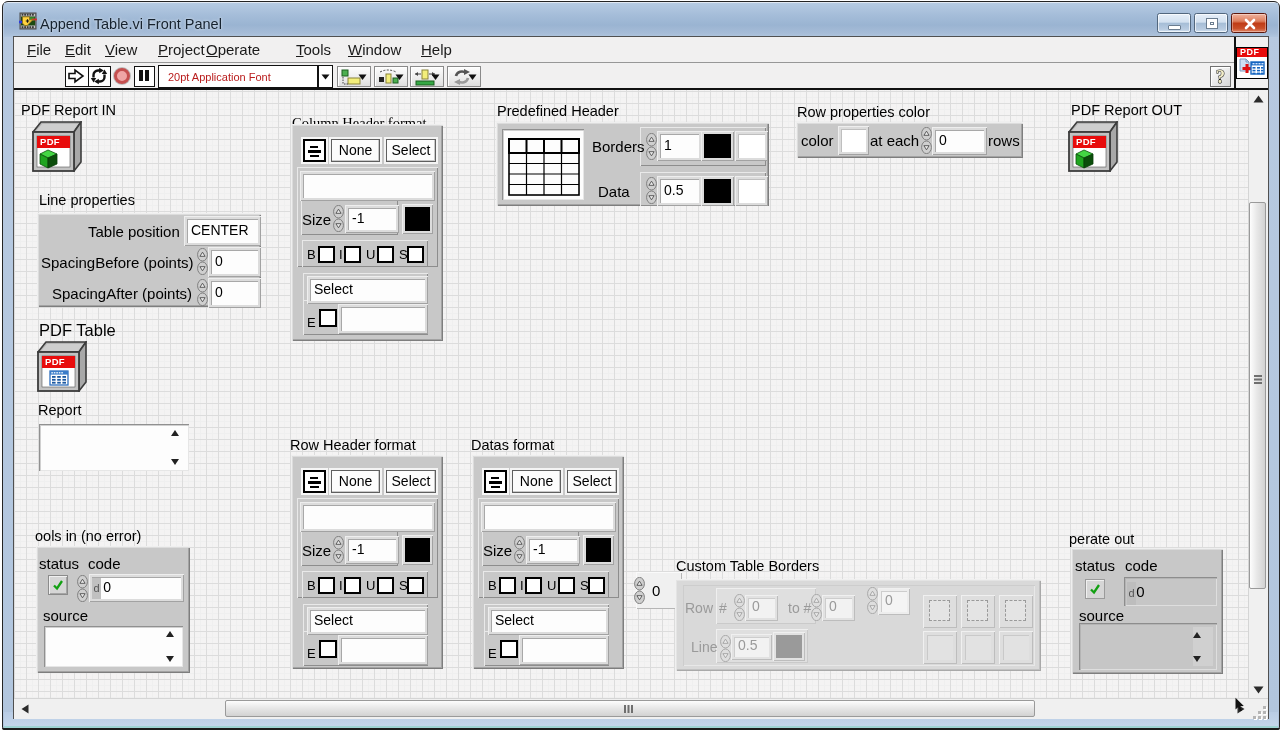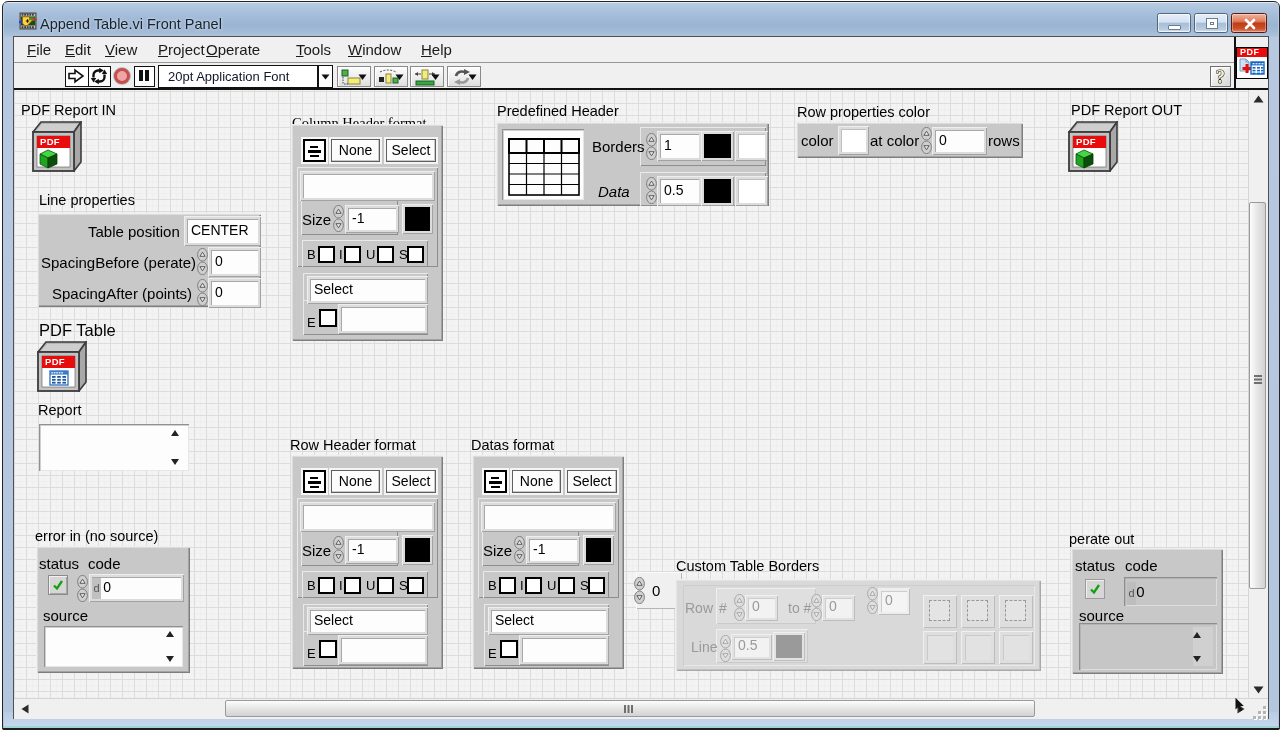--- a/index.html
+++ b/index.html
@@ -90,21 +90,21 @@
       <path d="M18.2 7 h-5.4 l2.7 -4.4 Z" fill="#111"></path>
     </svg></div>
 <div class="ab" style="left:112px;top:66px;width:20px;height:21px;">
     <div class="ab" style="left:2px;top:2px;width:16px;height:16px;border-radius:50%;background:#efa5a5;border:3px solid #c44f4f;box-shadow:0 0 0 1px #bdbdbd"></div>
   </div>
 <div class="ab" style="left:134px;top:66px;width:21px;height:21px;background:#fff;border:1.5px solid #111">
     <div class="ab" style="left:4px;top:3px;width:4px;height:11px;background:#111"></div>
     <div class="ab" style="left:10px;top:3px;width:4px;height:11px;background:#111"></div>
   </div>
 <div class="ab" style="left:158px;top:65px;width:175px;height:23px;background:#fff;border:1.5px solid #111"></div>
-<div class="lb15" style="left:168px;top:69px;font-size:13px;color:#0f172a">20pt Application Font</div>
+<div class="lb15" style="left:168px;top:69px;font-size:11px;color:#b91c1c">20pt Application Font</div>
 <div class="ab" style="left:317px;top:65px;width:1.5px;height:23px;background:#111"></div>
 <svg class="ab" style="left:320px;top:73px" width="11" height="8" viewBox="0 0 11 8">
     <path d="M1.5 1.5 h8 l-4 5 Z" fill="#111"></path>
   </svg>
 <div class="tbbtn" style="left:337px;top:66px;width:34px;height:21px;">
     <svg class="ab" style="left:3px;top:2px" width="22" height="17" viewBox="0 0 22 17">
       <rect x="1" y="1" width="6" height="6" fill="#4caf50" stroke="#1d5e20"></rect>
       <rect x="7" y="9" width="12" height="6" fill="#f3ee7a" stroke="#8a843a"></rect>
       <path d="M2 8 v7 M3 15 h4" stroke="#444" stroke-width="1" stroke-dasharray="1.5 1"></path>
     </svg>
@@ -189,21 +189,21 @@
     <polygon points="8,33 16,29 25,33 16,37" fill="#44d644" stroke="#0b520b" stroke-width="0.8"></polygon>
     <polygon points="8,33 16,37 16,47 8,43" fill="#1fa51f" stroke="#0b520b" stroke-width="0.8"></polygon>
     <polygon points="16,37 25,33 25,43 16,47" fill="#0b4d0b" stroke="#083d08" stroke-width="0.8"></polygon>
   </svg>
 <div class="lb" style="left:39px;top:193px;">Line properties</div>
 <div class="pn" style="left:37px;top:213px;width:224px;height:94px;"></div>
 <div class="lb15" style="left:88px;top:224px;">Table position</div>
 <div class="fw" style="left:184px;top:216px;width:77px;height:30px;">
     <div class="fi" style="line-height:23px;font-size:14px">CENTER</div>
   </div>
-<div class="lb15" style="left:41px;top:255px;">SpacingBefore (perate)</div>
+<div class="lb15" style="left:41px;top:255px;">SpacingBefore (points)</div>
 <svg class="ab" style="left:196px;top:248px" width="13" height="27" viewBox="0 0 13 27">
     <ellipse cx="6.5" cy="6.7" rx="4.9" ry="6.3" fill="#cfcfcf" stroke="#7f7f7f"></ellipse>
     <ellipse cx="6.5" cy="20.3" rx="4.9" ry="6.3" fill="#cfcfcf" stroke="#7f7f7f"></ellipse>
     <path d="M6.5 4.2 L3.9 8.3 L9.1 8.3 Z" fill="#ededed" stroke="#4f4f4f" stroke-width="0.9"></path>
     <path d="M6.5 22.8 L3.9 18.7 L9.1 18.7 Z" fill="#ededed" stroke="#4f4f4f" stroke-width="0.9"></path>
   </svg>
 <div class="fw" style="left:208px;top:247px;width:53px;height:30px;">
     <div class="fi" style="line-height:23px;font-size:14px">0</div>
   </div>
 <div class="lb15" style="left:52px;top:286px;">SpacingAfter (points)</div>
@@ -248,21 +248,21 @@
   </svg>
 <div class="lb" style="left:38px;top:403px;">Report</div>
 <div class="sunk" style="left:39px;top:424px;width:150px;height:47px;background:#fdfdfd">
     <svg class="ab" style="left:131px;top:5px" width="10" height="8" viewBox="0 0 10 8">
       <path d="M5 1 L9 7 H1 Z" fill="#222"></path>
     </svg>
     <svg class="ab" style="left:131px;top:34px" width="10" height="8" viewBox="0 0 10 8">
       <path d="M5 7 L9 1 H1 Z" fill="#222"></path>
     </svg>
   </div>
-<div class="lb" style="left:35px;top:529px;">error in (no source)</div>
+<div class="lb" style="left:35px;top:529px;">ools in (no error)</div>
 <div class="pn" style="left:36px;top:546px;width:154px;height:127px;"></div>
 <div class="lb15" style="left:39px;top:556px;">status</div>
 <div class="lb15" style="left:88px;top:556px;">code</div>
 <div class="ab" style="left:48px;top:575px;width:20px;height:20px;background:#d6d6d6;border:1px solid #8b8b8b;box-shadow:inset 1px 1px 0 #f0f0f0,inset -1px -1px 0 #a5a5a5"><svg width="18" height="18" viewBox="0 0 18 18">
       <path d="M5 9.5 L8 12.5 L13 5" fill="none" stroke="#12a012" stroke-width="2.3"></path>
     </svg></div>
 <svg class="ab" style="left:76px;top:575px" width="13" height="27" viewBox="0 0 13 27">
     <ellipse cx="6.5" cy="6.7" rx="4.9" ry="6.3" fill="#cfcfcf" stroke="#7f7f7f"></ellipse>
     <ellipse cx="6.5" cy="20.3" rx="4.9" ry="6.3" fill="#cfcfcf" stroke="#7f7f7f"></ellipse>
     <path d="M6.5 4.2 L3.9 8.3 L9.1 8.3 Z" fill="#ededed" stroke="#4f4f4f" stroke-width="0.9"></path>
@@ -439,21 +439,21 @@
   </svg>
 <div class="fw" style="left:657px;top:131px;width:45px;height:30px;">
     <div class="fi" style="line-height:23px;font-size:14px">1</div>
   </div>
 <div class="fw" style="left:701px;top:131px;width:33px;height:30px;">
     <div class="ab" style="left:3px;top:3px;right:3px;bottom:3px;background:#000;box-shadow:inset 1px 1px 0 rgba(0,0,0,.25)"></div>
   </div>
 <div class="fw" style="left:735px;top:131px;width:33px;height:30px;">
     <div class="ab" style="left:3px;top:3px;right:3px;bottom:3px;background:#fff;box-shadow:inset 1px 1px 0 rgba(0,0,0,.25)"></div>
   </div>
-<div class="lb15" style="left:598px;top:184px;font-style:italic;">Data</div>
+<div class="lb15" style="left:598px;top:184px;">Data</div>
 <svg class="ab" style="left:645px;top:177px" width="13" height="27" viewBox="0 0 13 27">
     <ellipse cx="6.5" cy="6.7" rx="4.9" ry="6.3" fill="#cfcfcf" stroke="#7f7f7f"></ellipse>
     <ellipse cx="6.5" cy="20.3" rx="4.9" ry="6.3" fill="#cfcfcf" stroke="#7f7f7f"></ellipse>
     <path d="M6.5 4.2 L3.9 8.3 L9.1 8.3 Z" fill="#ededed" stroke="#4f4f4f" stroke-width="0.9"></path>
     <path d="M6.5 22.8 L3.9 18.7 L9.1 18.7 Z" fill="#ededed" stroke="#4f4f4f" stroke-width="0.9"></path>
   </svg>
 <div class="fw" style="left:657px;top:176px;width:45px;height:30px;">
     <div class="fi" style="line-height:23px;font-size:14px">0.5</div>
   </div>
 <div class="fw" style="left:701px;top:176px;width:33px;height:30px;">
@@ -461,21 +461,21 @@
   </div>
 <div class="fw" style="left:735px;top:176px;width:33px;height:30px;">
     <div class="ab" style="left:3px;top:3px;right:3px;bottom:3px;background:#fff;box-shadow:inset 1px 1px 0 rgba(0,0,0,.25)"></div>
   </div>
 <div class="lb" style="left:797px;top:105px;">Row properties color</div>
 <div class="pn" style="left:796px;top:122px;width:227px;height:36px;"></div>
 <div class="lb15" style="left:801px;top:133px;">color</div>
 <div class="fw" style="left:838px;top:126px;width:31px;height:29px;">
     <div class="ab" style="left:3px;top:3px;right:3px;bottom:3px;background:#fff;box-shadow:inset 1px 1px 0 rgba(0,0,0,.25)"></div>
   </div>
-<div class="lb15" style="left:870px;top:133px;">at color</div>
+<div class="lb15" style="left:870px;top:133px;">at each</div>
 <svg class="ab" style="left:920px;top:127px" width="13" height="27" viewBox="0 0 13 27">
     <ellipse cx="6.5" cy="6.7" rx="4.9" ry="6.3" fill="#cfcfcf" stroke="#7f7f7f"></ellipse>
     <ellipse cx="6.5" cy="20.3" rx="4.9" ry="6.3" fill="#cfcfcf" stroke="#7f7f7f"></ellipse>
     <path d="M6.5 4.2 L3.9 8.3 L9.1 8.3 Z" fill="#ededed" stroke="#4f4f4f" stroke-width="0.9"></path>
     <path d="M6.5 22.8 L3.9 18.7 L9.1 18.7 Z" fill="#ededed" stroke="#4f4f4f" stroke-width="0.9"></path>
   </svg>
 <div class="fw" style="left:932px;top:127px;width:55px;height:28px;">
     <div class="fi" style="line-height:21px;font-size:14px">0</div>
   </div>
 <div class="lb15" style="left:988px;top:133px;">rows</div>

